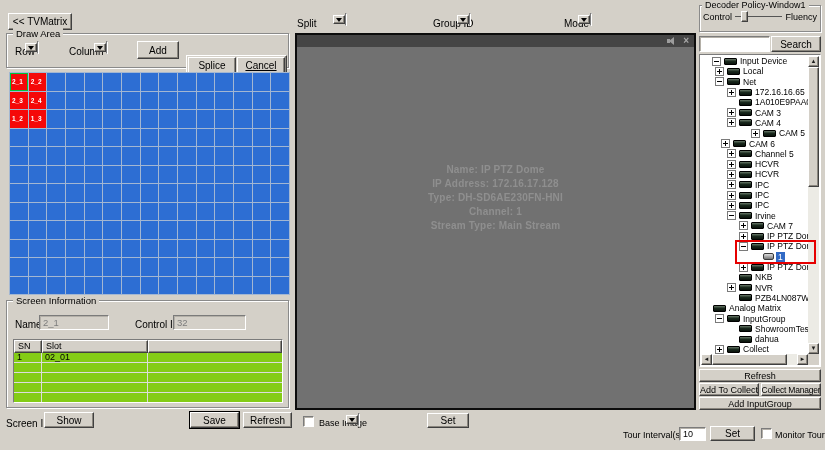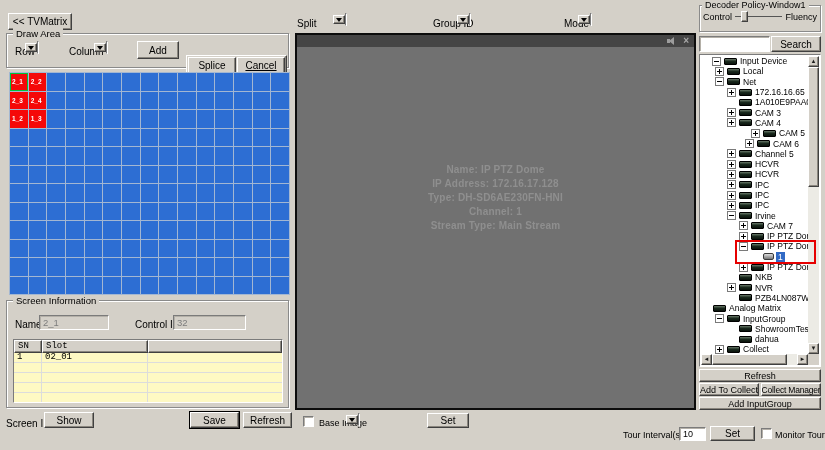--- a/index.html
+++ b/index.html
@@ -25,21 +25,21 @@
   .tri { width:0; height:0; border-left:3px solid transparent; border-right:3px solid transparent; border-top:4px solid #000; }
   .cb { width:11px; height:11px; background:#fff; border:1px solid; border-color:#7b7b7b #ffffff #ffffff #7b7b7b; box-shadow:inset 1px 1px 0 #b4b0a8; }
 
   
   #draw-grid { left:9px; top:72px; width:281px; height:223px; display:grid; grid-template-columns:repeat(15,1fr); grid-template-rows:repeat(12,1fr); gap:1px; background:#a3b7d2; border:1px solid #a3b7d2; }
   .gcell { background:#2d6ed3; }
   .gcell.red { background:#f50808; color:#fff; font-size:6.5px; display:flex; align-items:center; padding-left:2px; font-weight:bold; }
   .gcell.selgreen { box-shadow:inset 0 0 0 1px #00c23c; }
 
   
-  .si-table { background:#fef9c3; border:1px solid; border-color:#7b7b7b #ffffff #ffffff #7b7b7b; overflow:hidden;font-family:Liberation Mono, monospace; }
+  .si-table { background:#84cc16; border:1px solid; border-color:#7b7b7b #ffffff #ffffff #7b7b7b; overflow:hidden; }
   .si-head { display:flex; height:13px; }
   .si-hc { background:#d4d0c8; border:1px solid; border-color:#ffffff #404040 #404040 #ffffff; box-shadow:inset -1px -1px 0 #8a867e; font-size:9px; line-height:11px; padding-left:3px; overflow:hidden; }
   .si-row { display:flex; height:10px; border-bottom:1px solid #dcdcdc; font-size:9px; line-height:9px; }
   .si-c { border-right:1px solid #dcdcdc; padding-left:3px; overflow:hidden; }
 
   
   #video { left:295px; top:33px; width:401px; height:377px; background:#717171; border:2px solid #0c0c0c; }
   #video-header { position:absolute; left:0; top:0; right:0; height:12px; background:#454545; display:flex; align-items:center; justify-content:flex-end; gap:6px; padding-right:5px; }
   .spk { position:relative; width:10px; height:8px; }
   .spk i { position:absolute; left:0; top:2px; width:3px; height:4px; background:#9d9d9d; }
@@ -426,21 +426,21 @@
         <div class="trow" style="padding-left: 26px;">
           <span class="exp plus"></span>
           <span class="dev"></span>
           <span class="tlbl">CAM 4</span>
         </div>
         <div class="trow" style="padding-left: 26px; margin-left: 24px;">
           <span class="exp plus"></span>
           <span class="dev"></span>
           <span class="tlbl">CAM 5</span>
         </div>
-        <div class="trow" style="padding-left: 44px;">
+        <div class="trow" style="padding-left: 20px;">
           <span class="exp plus"></span>
           <span class="dev"></span>
           <span class="tlbl">CAM 6</span>
         </div>
         <div class="trow" style="padding-left: 26px;">
           <span class="exp plus"></span>
           <span class="dev"></span>
           <span class="tlbl">Channel 5</span>
         </div>
         <div class="trow" style="padding-left: 26px;">

